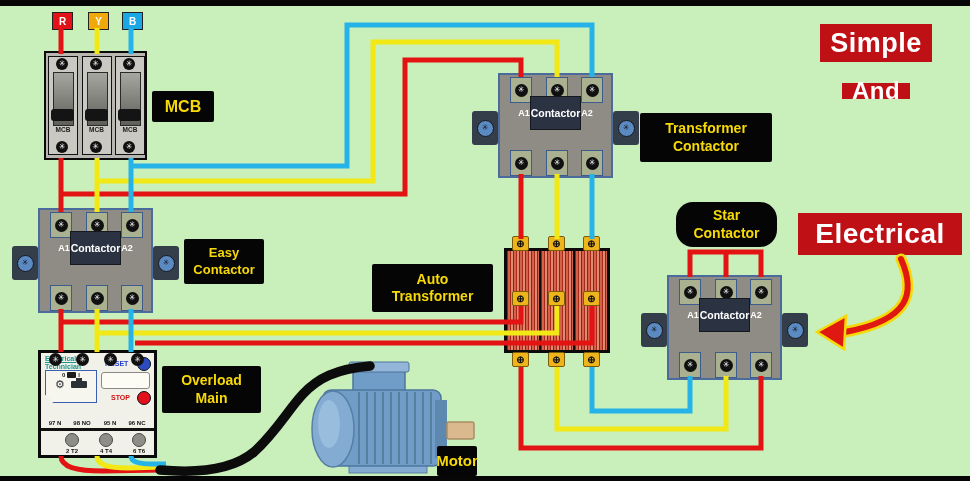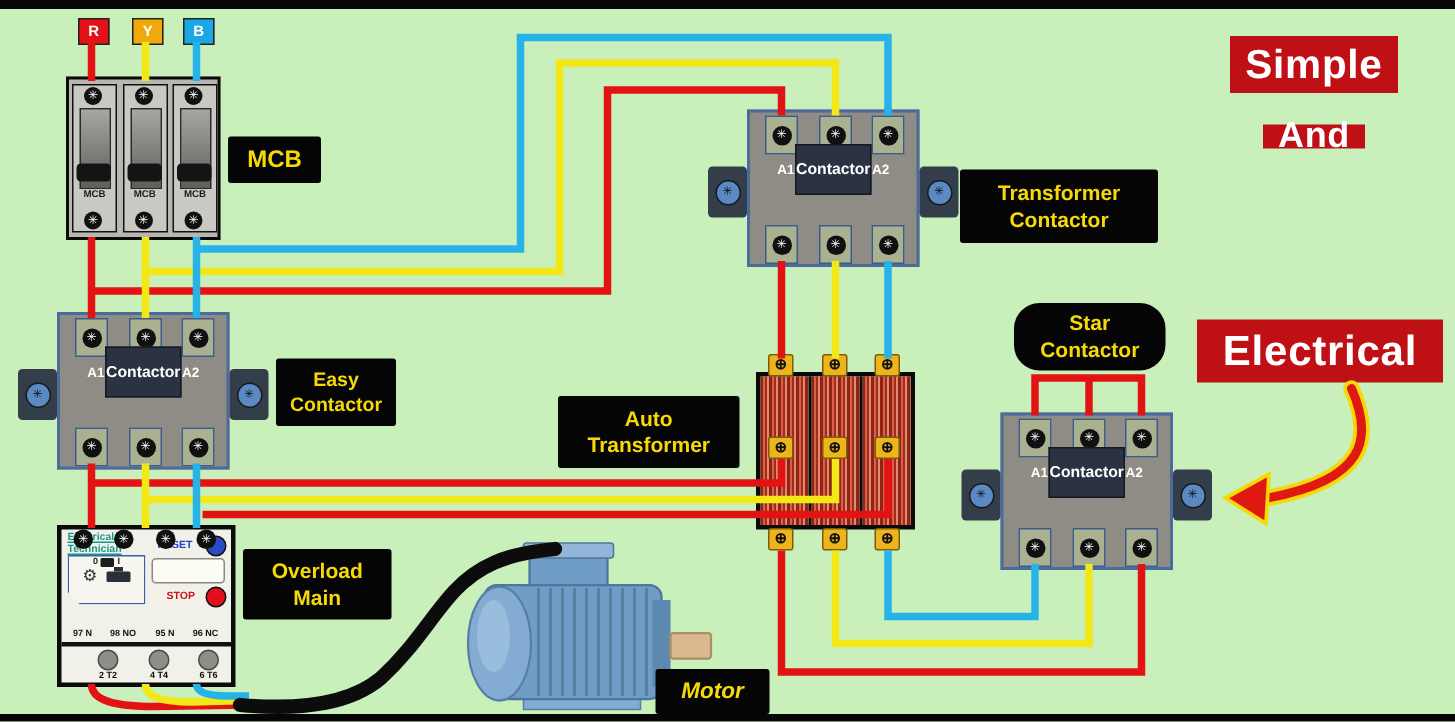--- a/index.html
+++ b/index.html
@@ -110,21 +110,21 @@
   
   .tag{position:absolute;background:var(--label-bg);color:var(--label-text);
     display:flex;align-items:center;justify-content:center;text-align:center;
     font-weight:bold;white-space:pre-line;line-height:1.25;border-radius:2px;}
   .tag.mcbL{left:152px;top:91px;width:62px;height:31px;font-size:16px;}
   .tag.mainL{left:184px;top:239px;width:80px;height:45px;font-size:13px;}
   .tag.tcL{left:640px;top:113px;width:132px;height:49px;font-size:14px;}
   .tag.starL{left:676px;top:202px;width:101px;height:45px;font-size:14px;border-radius:17px;}
   .tag.atL{left:372px;top:264px;width:121px;height:48px;font-size:14px;}
   .tag.olL{left:162px;top:366px;width:99px;height:47px;font-size:14px;}
-  .tag.moL{left:437px;top:446px;width:76px;height:30px;font-size:15px;font-style:italic;}
+  .tag.moL{left:437px;top:446px;width:40px;height:30px;font-size:15px;}
 
   
   .banner{position:absolute;background:var(--banner-bg);color:var(--banner-text);
     display:flex;align-items:center;justify-content:center;font-weight:bold;letter-spacing:0.5px;}
   .bn1{left:820px;top:24px;width:112px;height:38px;font-size:27px;}
   .bn2{left:842px;top:83px;width:68px;height:16px;font-size:24px;}
   .bn3{left:833px;top:148px;width:86px;height:38px;font-size:27px;}
   .bn4{left:798px;top:213px;width:164px;height:42px;font-size:28px;}
 
   .motor{position:absolute;left:293px;top:356px;}

